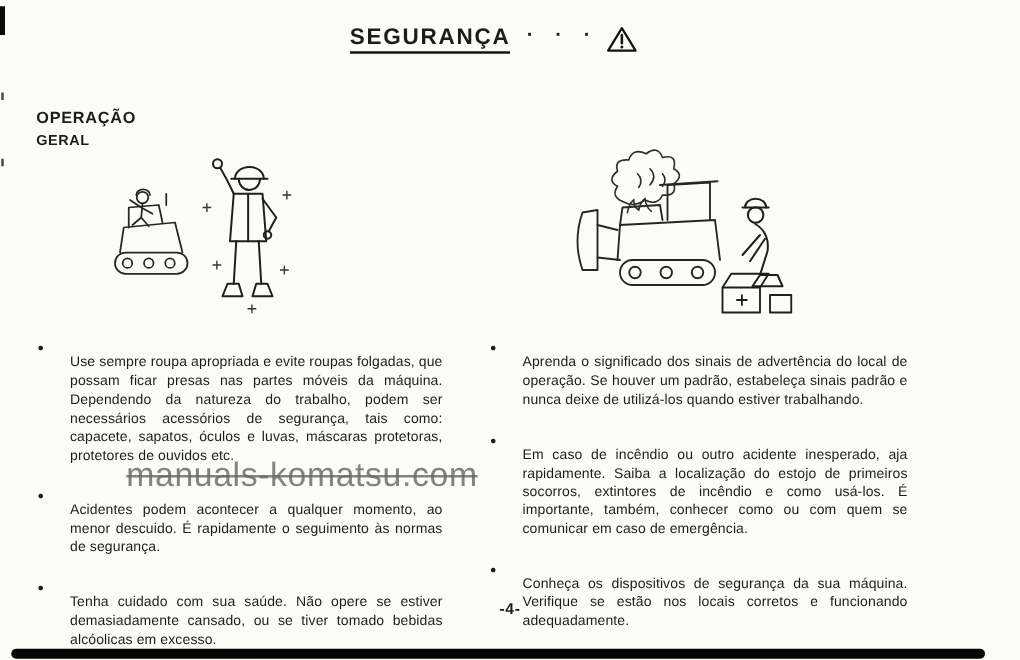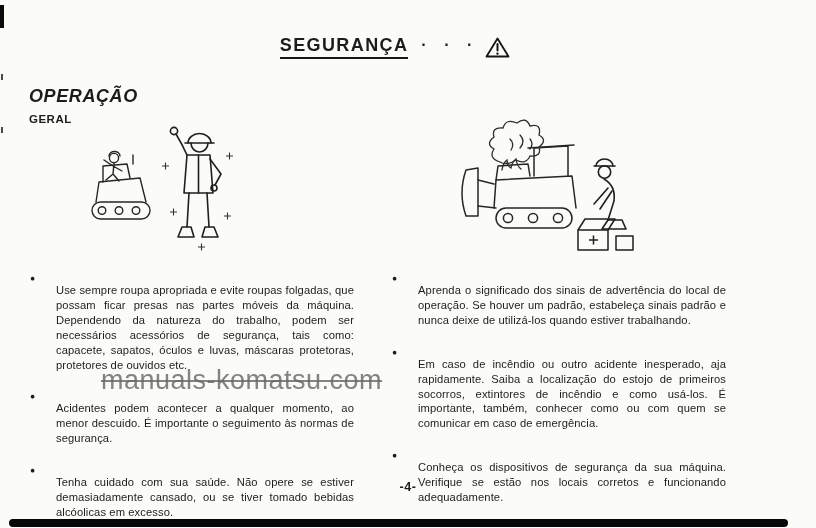--- a/index.html
+++ b/index.html
@@ -15,33 +15,33 @@
 
   
   .scan-mark-tl { position: absolute; left: 0; top: 5px; width: 4px; height: 23px; background: #0b0b0b; }
   .scan-dash { position: absolute; left: 1px; width: 2px; height: 6px; background: #4a4a4a; }
   .scan-dash.d1 { top: 74px; }
   .scan-dash.d2 { top: 127px; }
   .scan-strip-bottom { position: absolute; left: 9px; top: 519px; width: 779px; height: 8px; background: #060606; border-radius: 4px; }
 
   
   .title-row {
-    position: absolute; top: 35px; left: 0; width: 100%;
+    position: absolute; top: 19px; left: 0; width: 100%;
     display: flex; justify-content: center; align-items: center; gap: 13px;
     padding-right: 26px;
   }
   .page-title {
     font-size: 18px; font-weight: bold; letter-spacing: 1.4px;
     border-bottom: 2px solid #161616; padding-bottom: 1px;
   }
   .title-dots { font-size: 16px; font-weight: bold; word-spacing: 13px; transform: translateY(-2px); }
   .warn-icon { display: inline-block; }
 
   .section-head { position: absolute; left: 29px; top: 86px; }
-  .section-title { font-size: 18px; font-weight: bold; letter-spacing: 0.6px; font-style: italic; }
+  .section-title { font-size: 13px; font-weight: bold; letter-spacing: 0.6px; }
   .section-subtitle { font-size: 11.5px; font-weight: bold; letter-spacing: 0.5px; margin-top: 6px; }
 
   
   .illus { position: absolute; }
   .illus-left { left: 86px; top: 114px; }
   .illus-right { left: 450px; top: 108px; }
   svg { display: block; }
 
   
   .col { position: absolute; top: 271px; font-size: 11.2px; line-height: 14.9px; letter-spacing: 0.1px; }
@@ -167,21 +167,21 @@
     </svg>
   </div>
 
   <section class="col col-left">
     <div class="bullet">
       <span class="bullet-mark">●</span>
       <p class="bullet-text">Use sempre roupa apropriada e evite roupas folgadas, que possam ficar presas nas partes móveis da máquina. Dependendo da natureza do trabalho, podem ser necessários acessórios de segurança, tais como: capacete, sapatos, óculos e luvas, máscaras protetoras, protetores de ouvidos etc.</p>
     </div>
     <div class="bullet">
       <span class="bullet-mark">●</span>
-      <p class="bullet-text">Acidentes podem acontecer a qualquer momento, ao menor descuido. É importante o seguimento às normas de segurança.</p>
+      <p class="bullet-text">Acidentes podem acontecer a qualquer momento, ao menor descuido. É rapidamente o seguimento às normas de segurança.</p>
     </div>
     <div class="bullet">
       <span class="bullet-mark">●</span>
       <p class="bullet-text">Tenha cuidado com sua saúde. Não opere se estiver demasiadamente cansado, ou se tiver tomado bebidas alcóolicas em excesso.</p>
     </div>
   </section>
 
   <section class="col col-right">
     <div class="bullet">
       <span class="bullet-mark">●</span>

